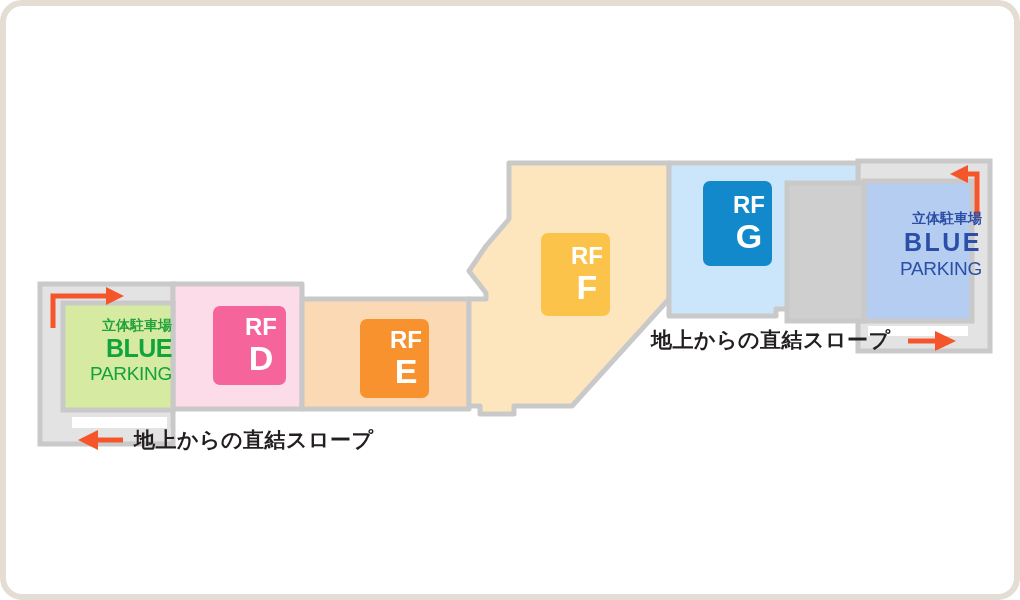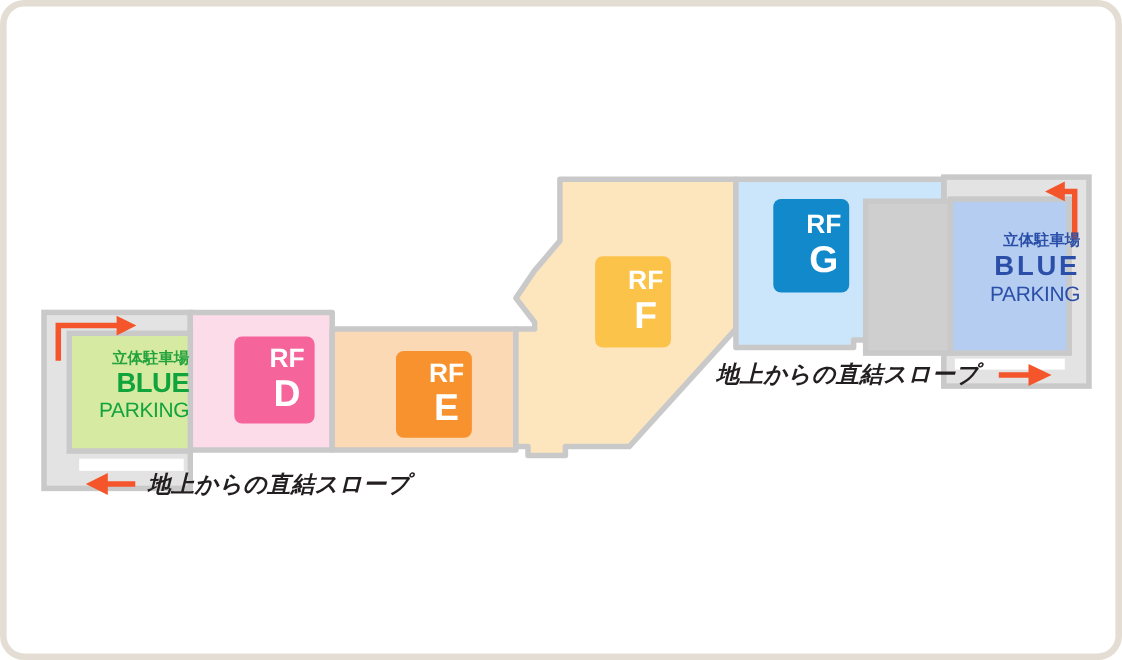--- a/index.html
+++ b/index.html
@@ -27,21 +27,20 @@
     left: 0;
     top: 0;
     width: 1020px;
     height: 600px;
     display: block;
   }
   .map-text {
     position: absolute;
     white-space: nowrap;
     font-family: "Liberation Sans", "DejaVu Sans", sans-serif;
-    font-style: italic;
   }
   
   .ramp-caption {
     font-size: 21px;
     font-weight: bold;
     color: #231f20;
     letter-spacing: 0.5px;
   }
   #ramp-left-caption { left: 128px; top: 420px; }
   #ramp-right-caption { left: 645px; top: 320px; }

